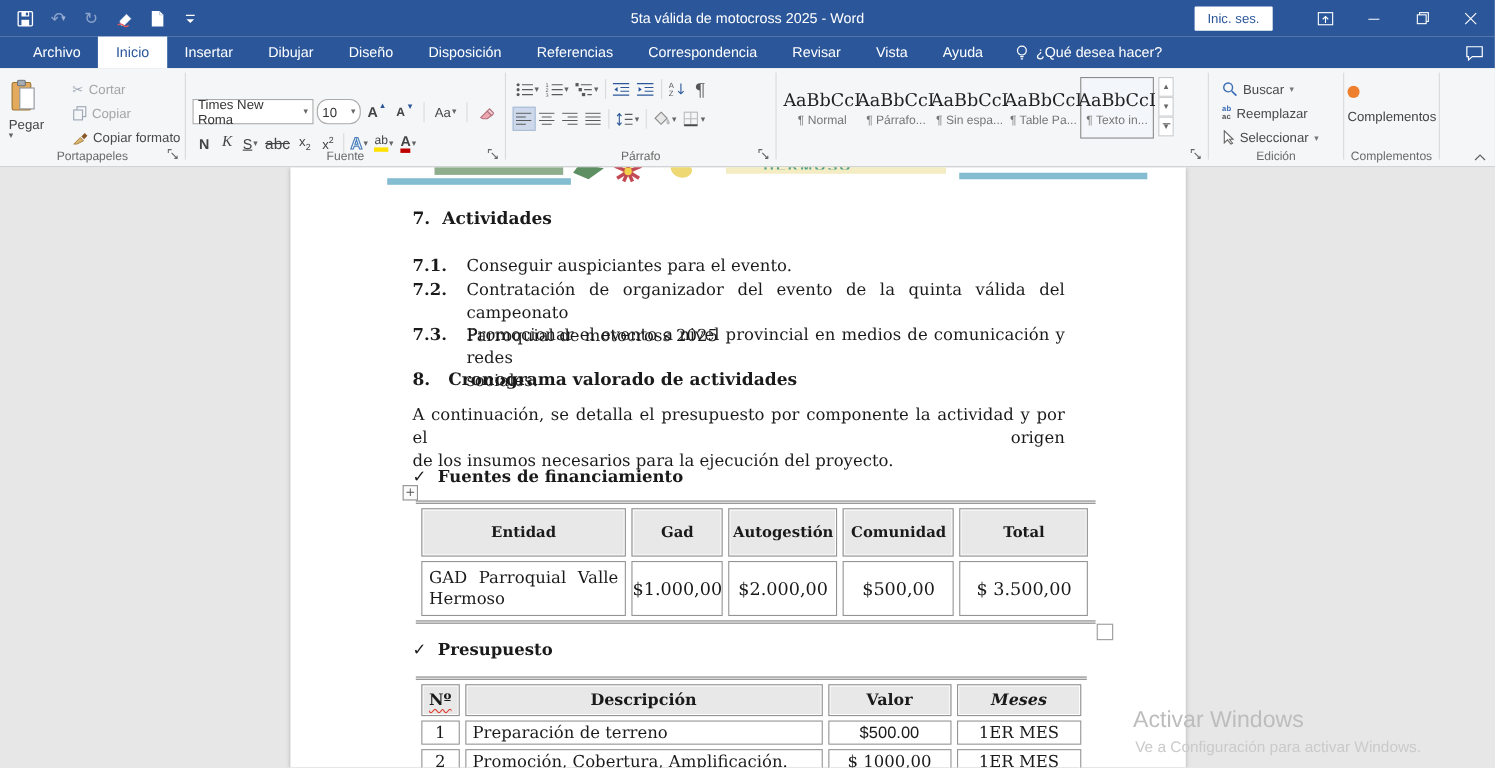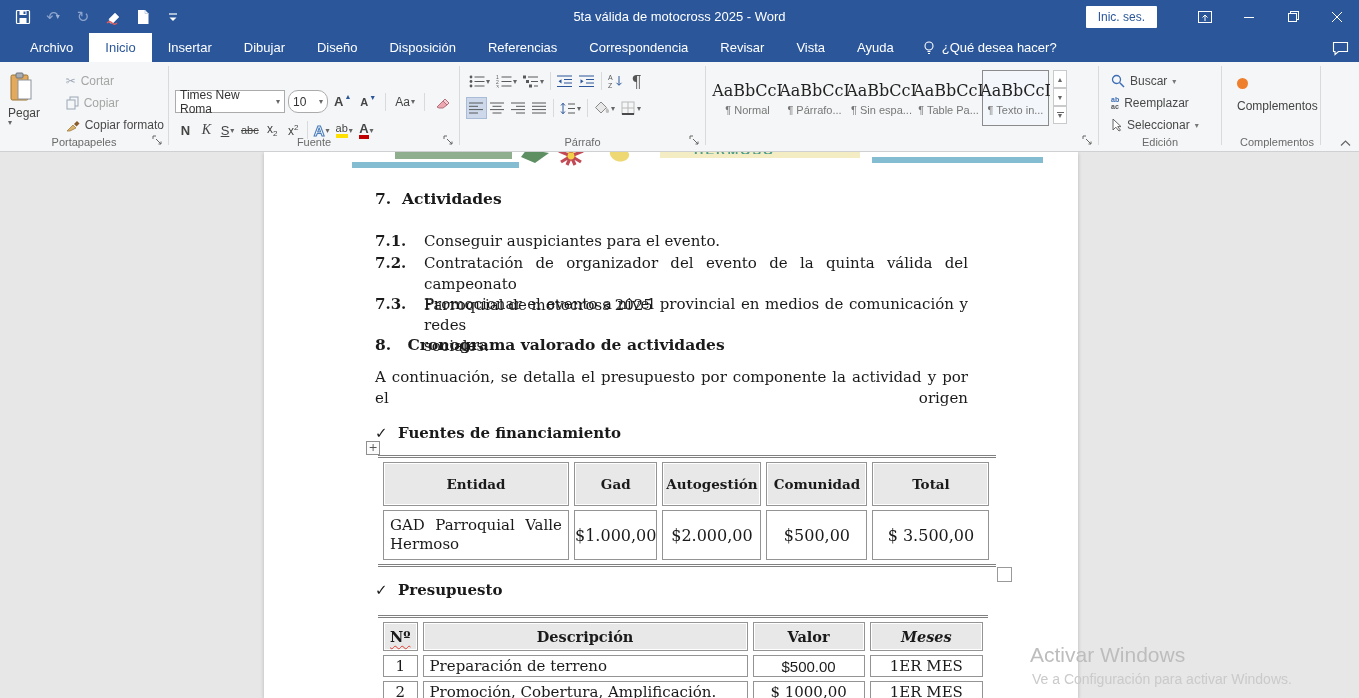--- a/index.html
+++ b/index.html
@@ -46,21 +46,21 @@
 
   .combo { height:23px; border:1px solid #ababab; background:#fff; display:flex; align-items:center; font-size:12px; color:#333; padding:0 4px; }
   .combo .car { margin-left:auto; font-size:8px; color:#666; padding-left:5px; }
 
   .frow { display:flex; align-items:center; }
 
   
   .gN { font-weight:bold; font-size:13px; color:#444; }
   .gK { font-style:italic; font-family:"Liberation Serif",serif; font-size:14px; color:#444; }
   .gS { font-size:13px; text-decoration:underline; color:#444; }
-  .gstrike { font-size:11px; text-decoration:line-through; color:#444; }
+  .gstrike { font-size:14px; text-decoration:line-through; color:#444; }
   .gsub { font-size:12px; color:#444; }
   .gsub sub,.gsub sup { font-size:8px; }
   .gAup { font-size:13px; font-weight:bold; color:#444; position:relative; }
   .gAa { font-size:12px; color:#444; }
   .gEffect { font-size:15px; font-weight:bold; color:#fff; -webkit-text-stroke:1px #4a7ebb; text-shadow:0 0 1px #4a7ebb; }
   .gHl { font-size:11px; color:#444; border-bottom:4px solid #ffe000; line-height:12px; }
   .gFc { font-size:13px; font-weight:bold; color:#444; border-bottom:4px solid #c00000; line-height:13px; }
   .gPil { font-size:16px; color:#555; font-family:"DejaVu Serif",serif; }
 
   
@@ -501,21 +501,21 @@
             </svg>
         </span>
         <span>Seleccionar</span>
           <span class="car">▾</span>
       </div>
     </div>
     <div class="rlabel">Edición</div>
   </div>
   <div class="rsep"></div>
 
-  <div class="rgroup" style="width:86px;margin-left:12px;">
+  <div class="rgroup" style="width:86px;">
     <div class="rcontent" style="display:flex;justify-content:center;">
       <div class="bigbtn" style="width:80px;">
         <span style="width:11px;height:11px;border-radius:50%;background:#ee7f2d;display:block;margin-top:6px;"></span>
         <span class="blabel" style="margin-top:10px;">Complementos</span>
       </div>
     </div>
     <div class="rlabel">Complementos</div>
   </div>
   <div class="rsep"></div>
 
@@ -569,20 +569,21 @@
         <span class="itxt j1">Promocionar el evento a nivel provincial en medios de comunicación y redes</span>
         <span class="itxt">sociales.</span>
       </div>
 
       <div class="abs dochead" style="top:183px;">
         <span>8.</span>&nbsp;&nbsp;&nbsp;<span>Cronograma valorado de actividades</span>
       </div>
 
       <div class="abs para" style="top:215px; width:593px;">
         <span class="j1" style="display:block;">A continuación, se detalla el presupuesto por componente la actividad y por el origen</span>
+        <span style="display:block;">de los insumos necesarios para la ejecución del proyecto.</span>
       </div>
 
       <div class="abs dochead" style="top:272px; font-size:15px;">
         <span class="chk" style="left:2px;">✓</span>&nbsp;&nbsp;<span>Fuentes de financiamiento</span>
       </div>
 
       <div class="movehandle" style="left:-9px; top:289px;">+</div>
 
       <div class="twrap" style="left:3px; top:303px; width:618px;">
         <table class="dtable">

